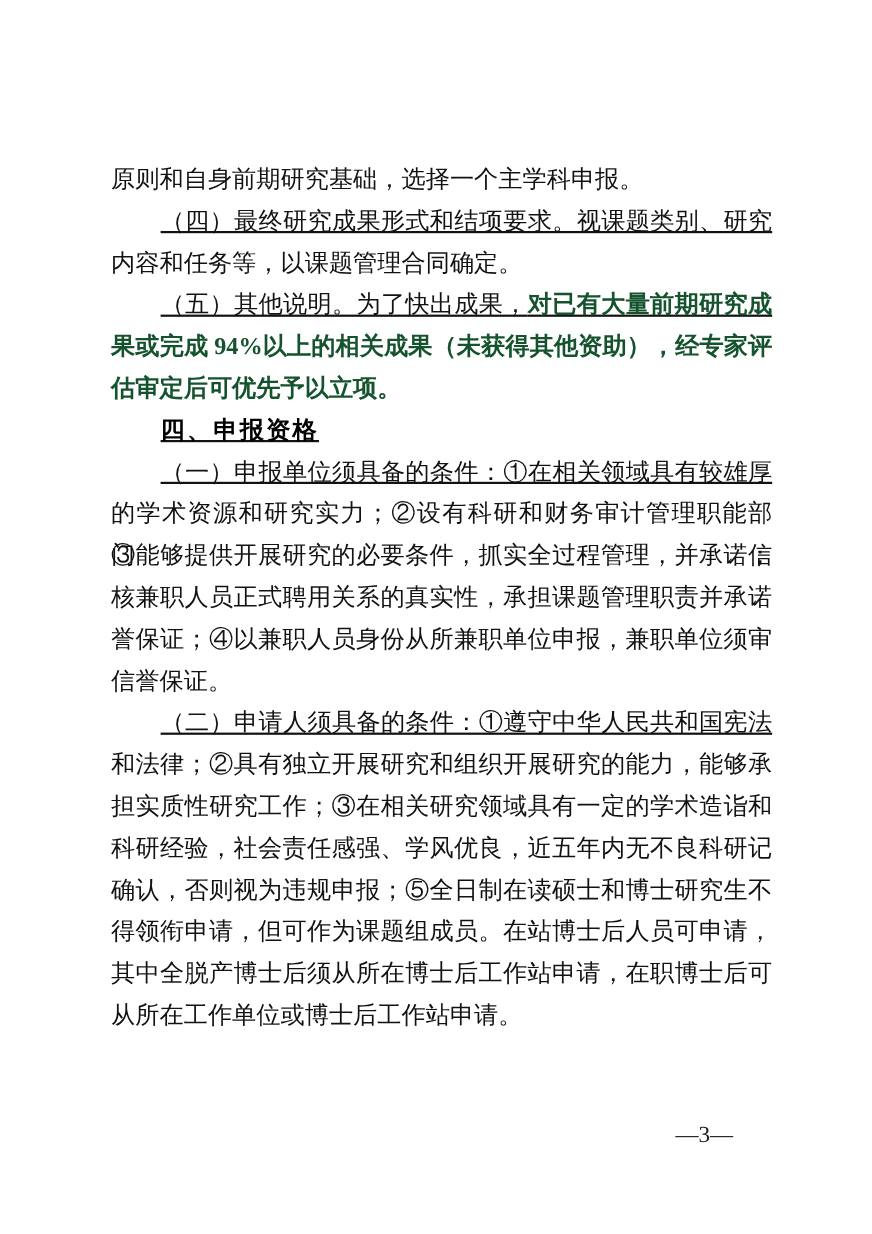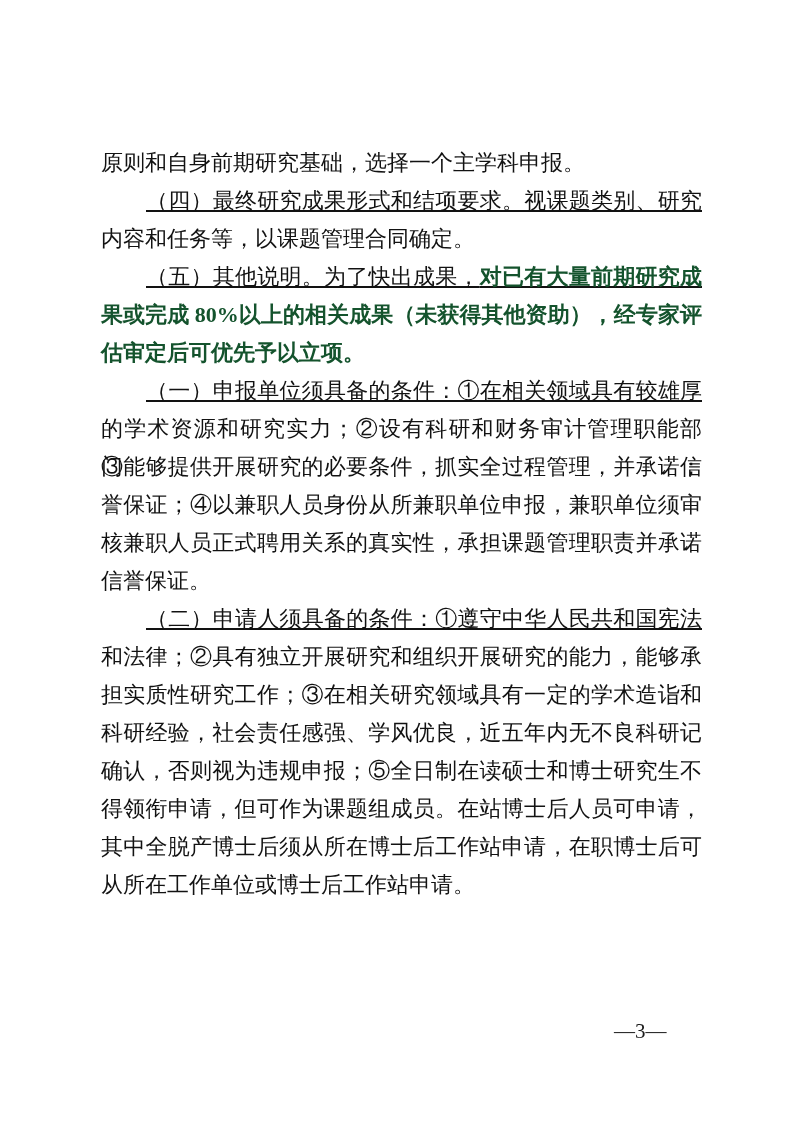--- a/index.html
+++ b/index.html
@@ -65,27 +65,28 @@
 </style>
 </head>
 <body>
 
 <div class="doc-page">
   <div class="text-block">
       <div class="line"><span class="seg-normal">原则和自身前期研究基础，选择一个主学科申报。</span></div>
       <div class="line indent justify"><span class="seg-normal">（四）最终研究成果形式和结项要求。视课题类别、研究</span></div>
       <div class="line"><span class="seg-normal">内容和任务等，以课题管理合同确定。</span></div>
       <div class="line indent justify"><span class="seg-normal">（五）其他说明。为了快出成果，</span><span class="seg-bold">对已有大量前期研究成</span></div>
-      <div class="line justify"><span class="seg-bold">果或完成 80%以上的相关成果（未获得其他资助），经专家评</span></div>
+      <div class="line justify"><span class="seg-bold">果或完成 94%以上的相关成果（未获得其他资助），经专家评</span></div>
       <div class="line"><span class="seg-bold">估审定后可优先予以立项。</span></div>
+      <div class="line indent"><span class="seg-heading">四、申报资格</span></div>
       <div class="line indent justify"><span class="seg-normal">（一）申报单位须具备的条件：①在相关领域具有较雄厚</span></div>
       <div class="line justify"><span class="seg-normal">的学术资源和研究实力；②设有科研和财务审计管理职能部门；</span></div>
       <div class="line justify"><span class="seg-normal">③能够提供开展研究的必要条件，抓实全过程管理，并承诺信</span></div>
+      <div class="line justify"><span class="seg-normal">核兼职人员正式聘用关系的真实性，承担课题管理职责并承诺</span></div>
       <div class="line justify"><span class="seg-normal">誉保证；④以兼职人员身份从所兼职单位申报，兼职单位须审</span></div>
-      <div class="line justify"><span class="seg-normal">核兼职人员正式聘用关系的真实性，承担课题管理职责并承诺</span></div>
       <div class="line"><span class="seg-normal">信誉保证。</span></div>
       <div class="line indent justify"><span class="seg-normal">（二）申请人须具备的条件：①遵守中华人民共和国宪法</span></div>
       <div class="line justify"><span class="seg-normal">和法律；②具有独立开展研究和组织开展研究的能力，能够承</span></div>
       <div class="line justify"><span class="seg-normal">担实质性研究工作；③在相关研究领域具有一定的学术造诣和</span></div>
       <div class="line justify"><span class="seg-normal">科研经验，社会责任感强、学风优良，近五年内无不良科研记</span></div>
       <div class="line justify"><span class="seg-normal">确认，否则视为违规申报；⑤全日制在读硕士和博士研究生不</span></div>
       <div class="line justify"><span class="seg-normal">得领衔申请，但可作为课题组成员。在站博士后人员可申请，</span></div>
       <div class="line justify"><span class="seg-normal">其中全脱产博士后须从所在博士后工作站申请，在职博士后可</span></div>
       <div class="line"><span class="seg-normal">从所在工作单位或博士后工作站申请。</span></div>
     </div>

